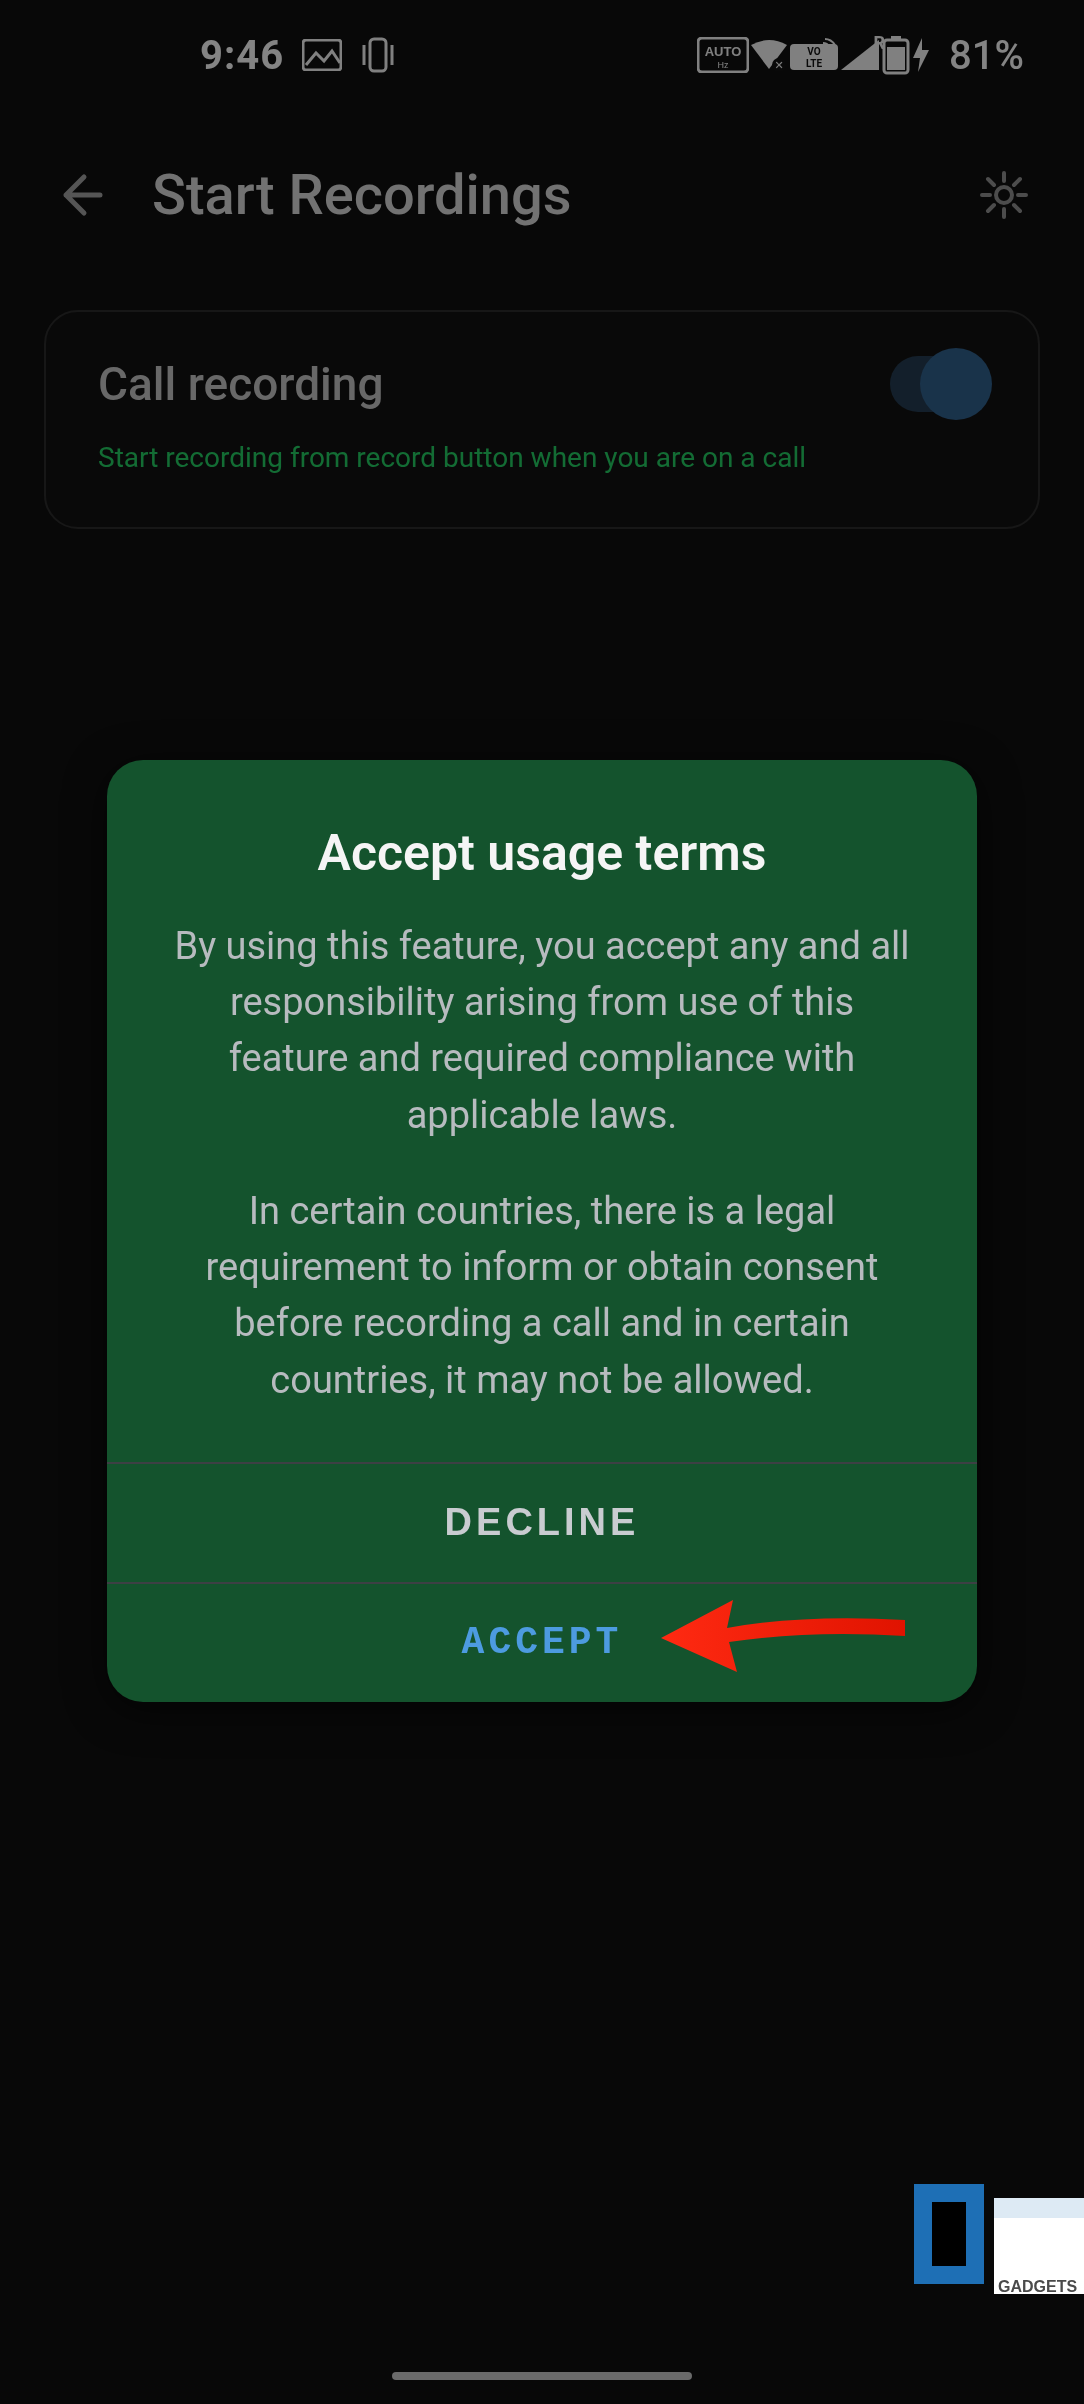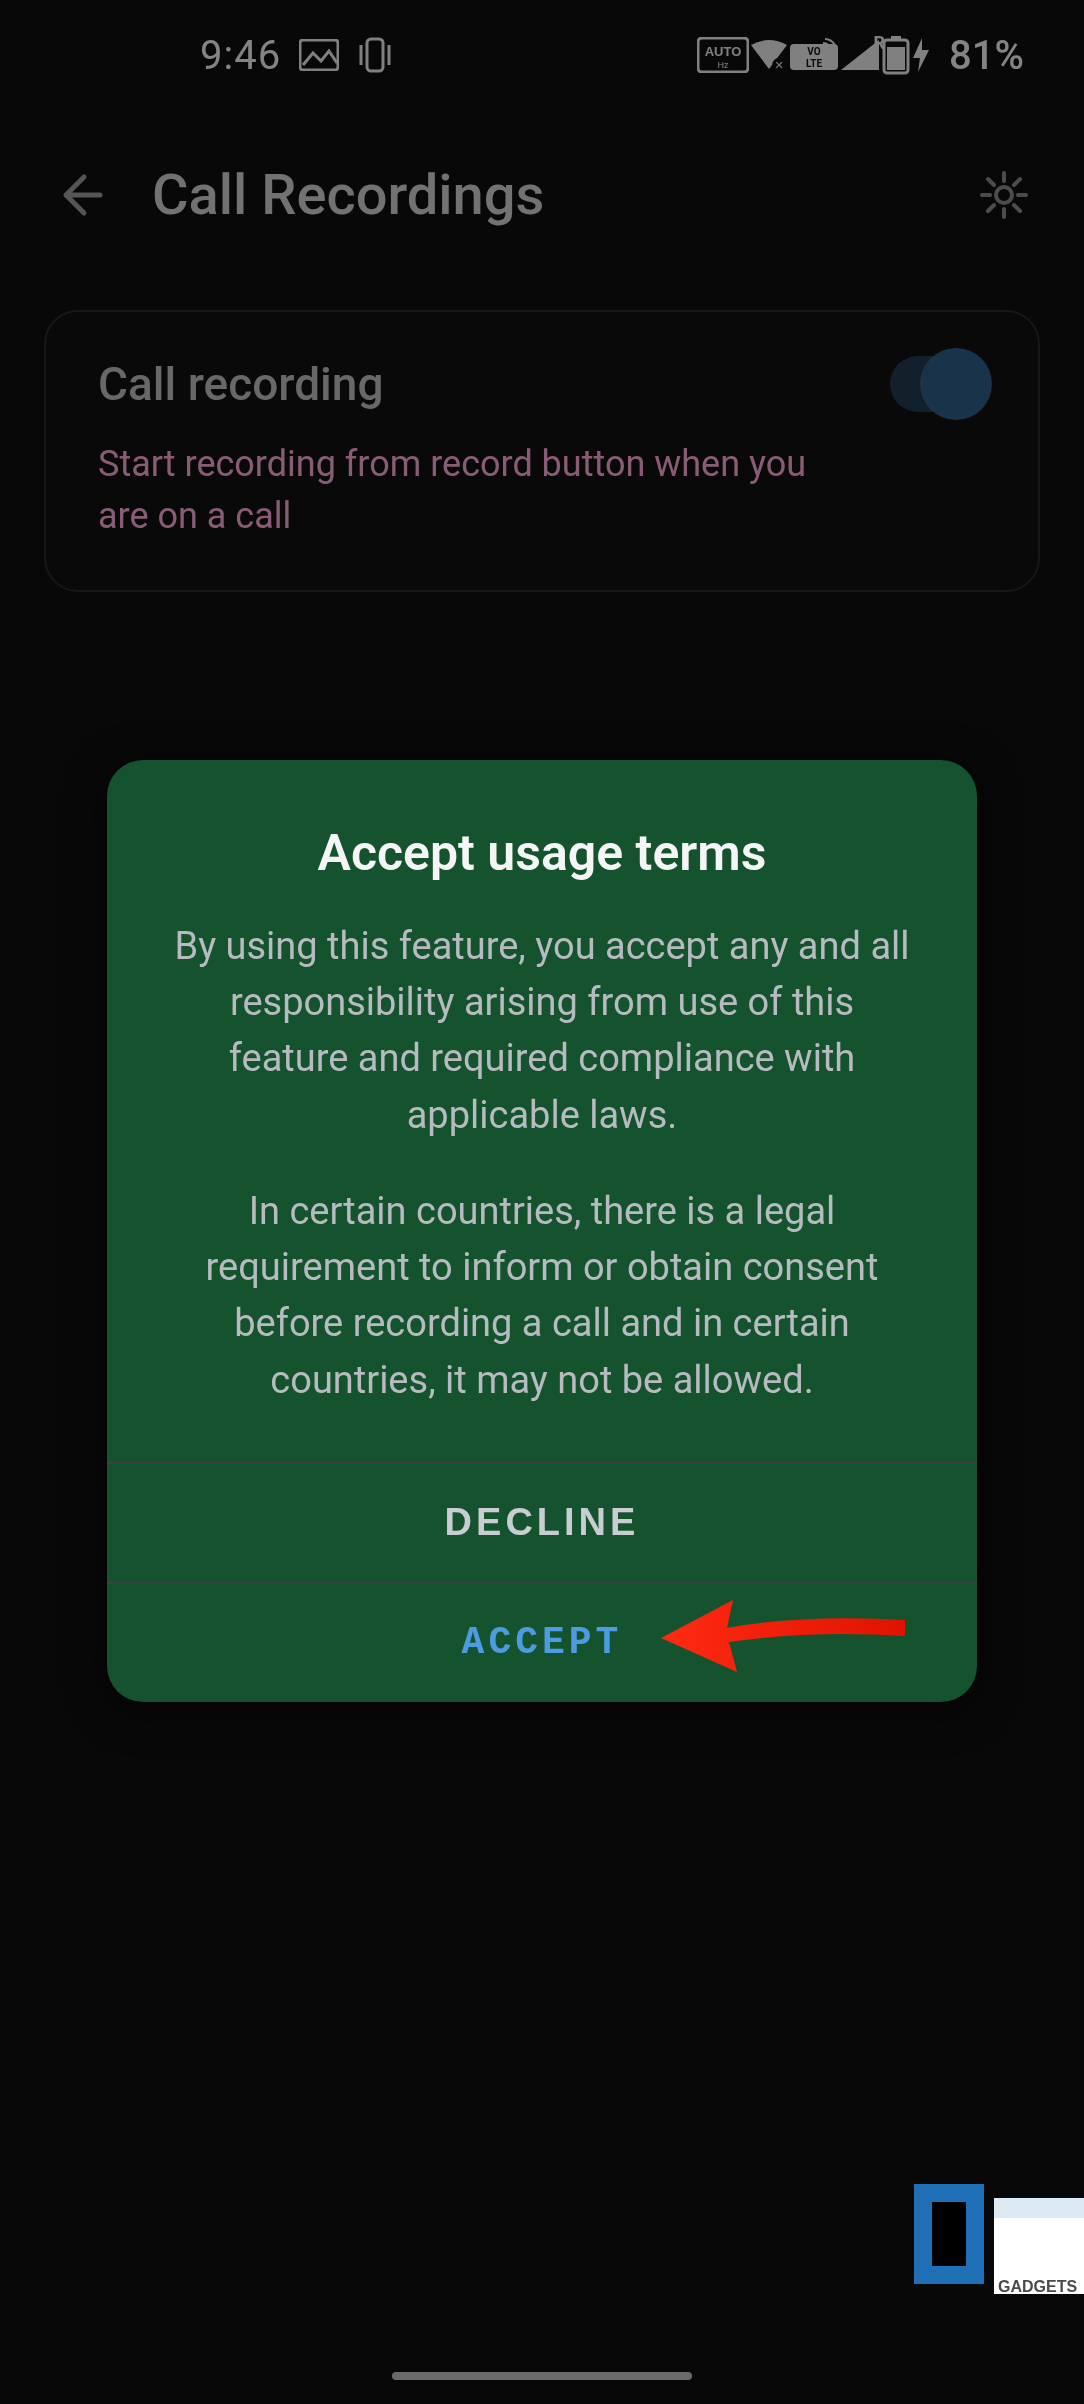--- a/index.html
+++ b/index.html
@@ -14,21 +14,21 @@
   }
 
   
   .status-bar {
     position: absolute; top: 0; left: 0; right: 0;
     height: 110px;
     display: flex; align-items: center; justify-content: space-between;
     padding: 0 60px 0 60px;
     color: #f0f0f0;
   }
-  .status-left { display: flex; align-items: center; gap: 18px; font-size: 40px; font-weight: 400; margin-left: 140px; }
+  .status-left { display: flex; align-items: center; gap: 18px; font-size: 40px; font-weight: 700; margin-left: 140px; }
   .status-right { display: flex; align-items: center; font-size: 40px; font-weight: 500; }
   .sb-icon { display: inline-flex; align-items: center; justify-content: center; }
   .status-time { letter-spacing: 1px; }
 
   
   .app-bar {
     position: absolute; top: 130px; left: 0; right: 0;
     height: 130px;
     display: flex; align-items: center;
     padding: 0 48px;
@@ -42,21 +42,21 @@
   .setting-card {
     position: absolute; top: 310px; left: 44px; right: 44px;
     border: 2px solid #2a2a2a;
     border-radius: 34px;
     padding: 44px 52px 48px 52px;
     color: #8a8a8a;
     background: #111111;
   }
   .setting-row { display: flex; align-items: center; justify-content: space-between; }
   .setting-title { font-size: 46px; font-weight: 500; color: #bdbdbd; }
-  .setting-desc { margin-top: 26px; font-size: 36px; line-height: 1.45; color: #f9a8d4; max-width: 85%; }
+  .setting-desc { margin-top: 26px; font-size: 28px; line-height: 1.45; color: #22c55e; max-width: 85%; }
   .toggle {
     width: 96px; height: 56px; border-radius: 40px;
     background: #23394e;
     position: relative;
   }
   .toggle .thumb {
     position: absolute; right: -6px; top: -8px;
     width: 72px; height: 72px; border-radius: 50%;
     background: #2e5c86;
   }
@@ -179,21 +179,21 @@
       <span style="margin-left:18px;">81%</span>
     </div>
   </div>
 
   <div class="app-bar">
     <div class="back-btn">
       <svg width="52" height="52" viewBox="0 0 52 52">
           <path d="M30 8 L12 26 L30 44 M12 26 H46" fill="none" stroke="#9a9a9a" stroke-width="5" stroke-linecap="round" stroke-linejoin="round"></path>
         </svg>
     </div>
-    <div class="app-title">Call Recordings</div>
+    <div class="app-title">Start Recordings</div>
     <div class="settings-btn">
       <svg width="52" height="52" viewBox="0 0 52 52">
           <circle cx="26" cy="26" r="8" fill="none" stroke="#8a8a8a" stroke-width="4"></circle>
           <path d="M26 4v8 M26 40v8 M4 26h8 M40 26h8 M10 10l6 6 M36 36l6 6 M42 10l-6 6 M16 36l-6 6" stroke="#8a8a8a" stroke-width="4" stroke-linecap="round"></path>
         </svg>
     </div>
   </div>
 
   <div class="setting-card">
     <div class="setting-row">

